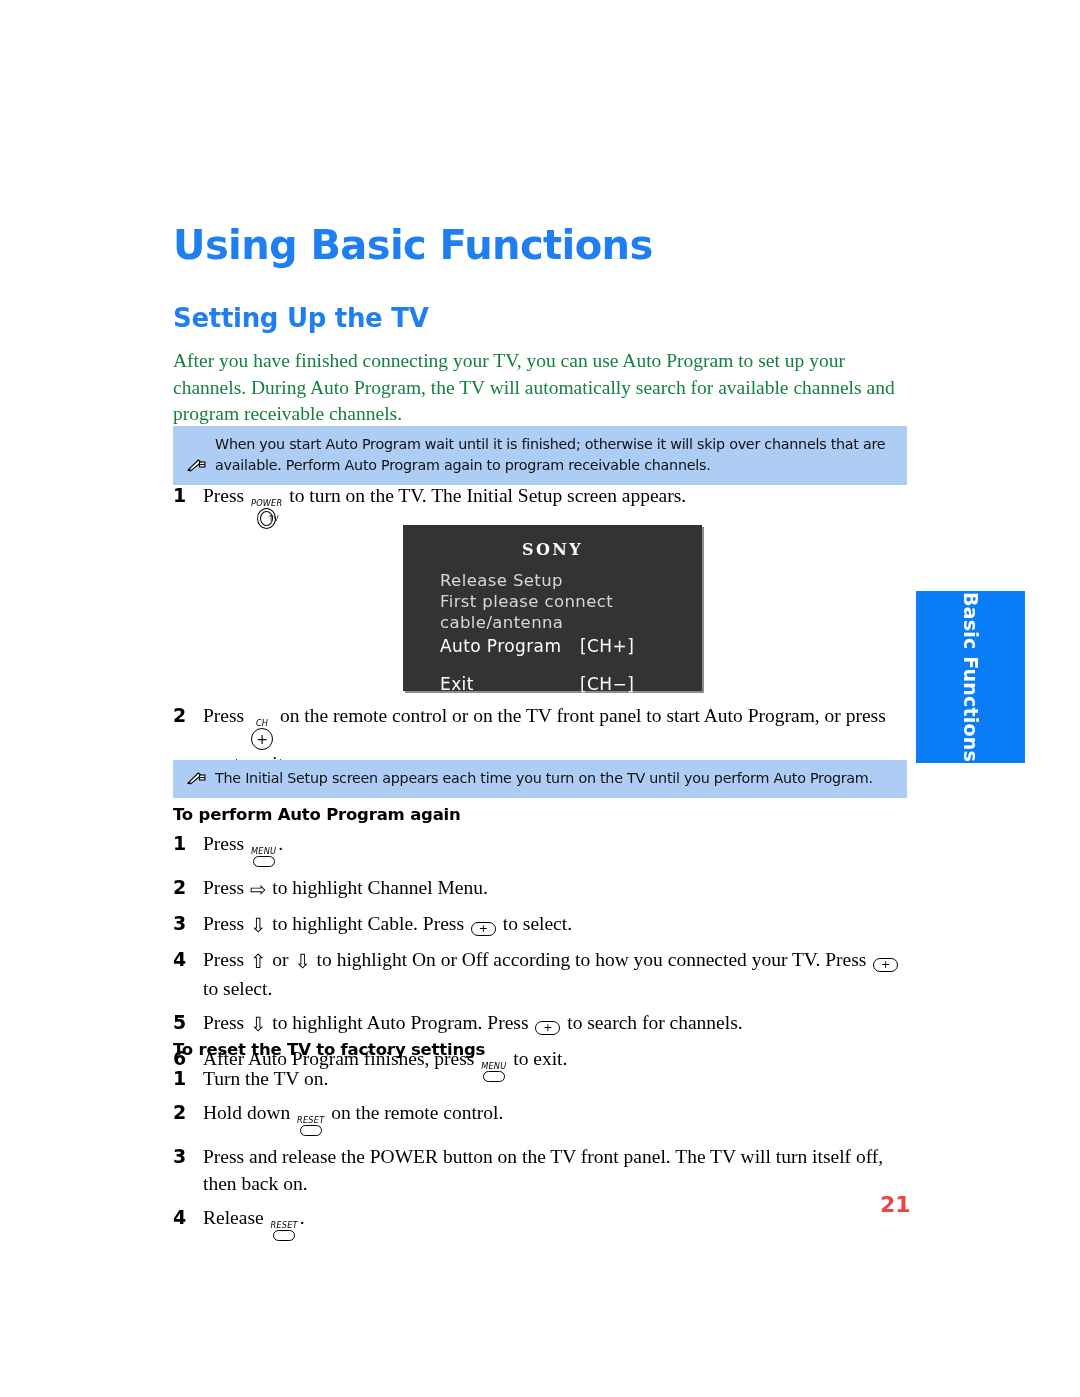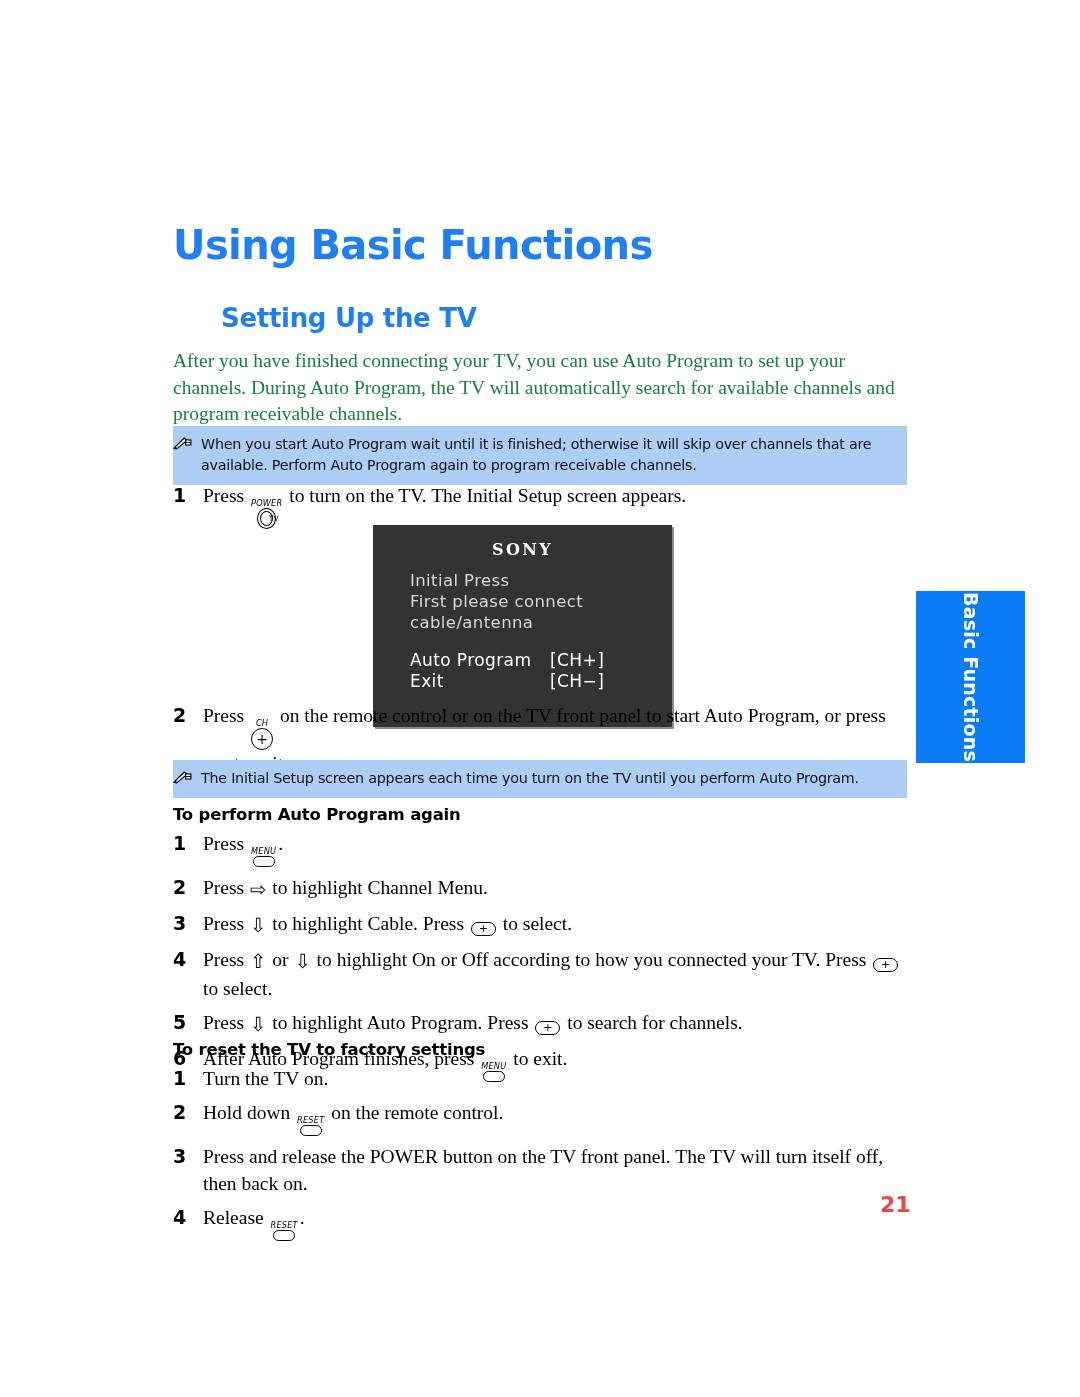--- a/index.html
+++ b/index.html
@@ -28,40 +28,39 @@
   }
   .h2-title {
     position: absolute;
     left: 173px; top: 303px;
     font-family: "DejaVu Sans", sans-serif;
     font-weight: bold;
     font-size: 26px;
     letter-spacing: -0.3px;
     color: #1f7ff0;
     white-space: nowrap;
-    margin-left: 48px;
   }
 
   
   .intro {
     position: absolute;
     left: 173px; top: 348px;
     width: 740px;
     font-size: 19.5px;
     line-height: 26.5px;
     color: #15803d;
   }
 
   
   .note {
     position: absolute;
     background: #aecdf4;
-    padding: 8px 12px 9px 0;
+    padding: 8px 12px 9px 14px;
     display: flex;
-    align-items: flex-start;
+    align-items: flex-end;
     gap: 9px;
   }
   .note-1 { left: 173px; top: 426px; width: 734px; }
   .note-2 { left: 173px; top: 760px; width: 734px; }
   .note-text {
     font-family: "DejaVu Sans", sans-serif;
     font-size: 14.3px;
     line-height: 21px;
     color: #111;
     letter-spacing: -0.25px;
@@ -166,22 +165,22 @@
   }
   .arrow-ico {
     display: inline-block;
     vertical-align: -2px;
     margin: 0 1px;
   }
 
   
   .tv-screen {
     position: absolute;
-    left: 373px; top: 525px;
-    width: 299px; height: 202px;
+    left: 403px; top: 525px;
+    width: 299px; height: 166px;
     background: #333333;
     box-shadow: 2px 2px 0 rgba(0,0,0,0.45);
   }
   .tv-sony {
     text-align: center;
     font-family: "DejaVu Serif", serif;
     font-weight: bold;
     font-size: 16px;
     letter-spacing: 2.4px;
     color: #ffffff;
@@ -190,30 +189,30 @@
   .tv-lines {
     margin-top: 11px;
     padding-left: 37px;
     font-family: "DejaVu Sans", sans-serif;
     font-size: 16.5px;
     line-height: 21px;
     color: #d8d8d8;
     letter-spacing: 0.4px;
   }
   .tv-menu {
-    margin-top: 17px;
+    margin-top: 3px;
     padding-left: 37px;
     font-family: "DejaVu Sans", sans-serif;
     font-size: 17px;
     line-height: 21px;
     color: #ffffff;
     letter-spacing: 0.4px;
     display: grid;
     grid-template-columns: 140px auto;
-    row-gap: 0px;
+    row-gap: 17px;
   }
 
   
   .side-tab {
     position: absolute;
     left: 916px; top: 591px;
     width: 109px; height: 172px;
     background: #0a7cf7;
   }
   .side-tab-label {
@@ -273,21 +272,21 @@
             </span>
         </span>
         <span>to turn on the TV. The Initial Setup screen appears.</span>
       </span>
     </div>
   </div>
 
   <div class="tv-screen">
     <div class="tv-sony">SONY</div>
     <div class="tv-lines">
-      <div>Initial Press</div>
+      <div>Release Setup</div>
       <div>First please connect</div>
       <div>cable/antenna</div>
     </div>
     <div class="tv-menu">
       <div>Auto Program</div>
       <div>[CH+]</div>
       <div>Exit</div>
       <div>[CH−]</div>
     </div>
   </div>

